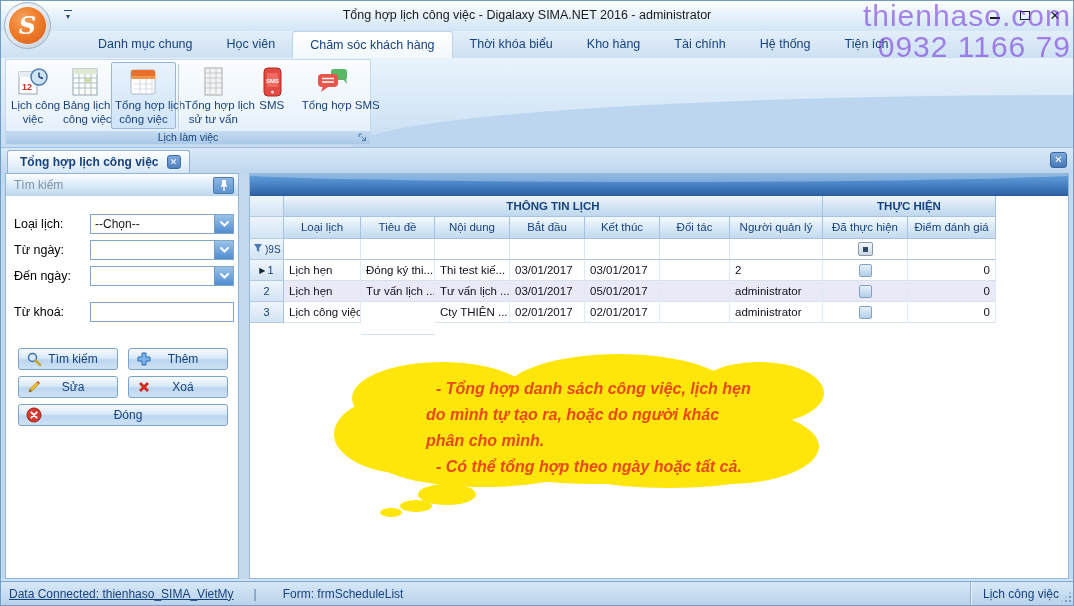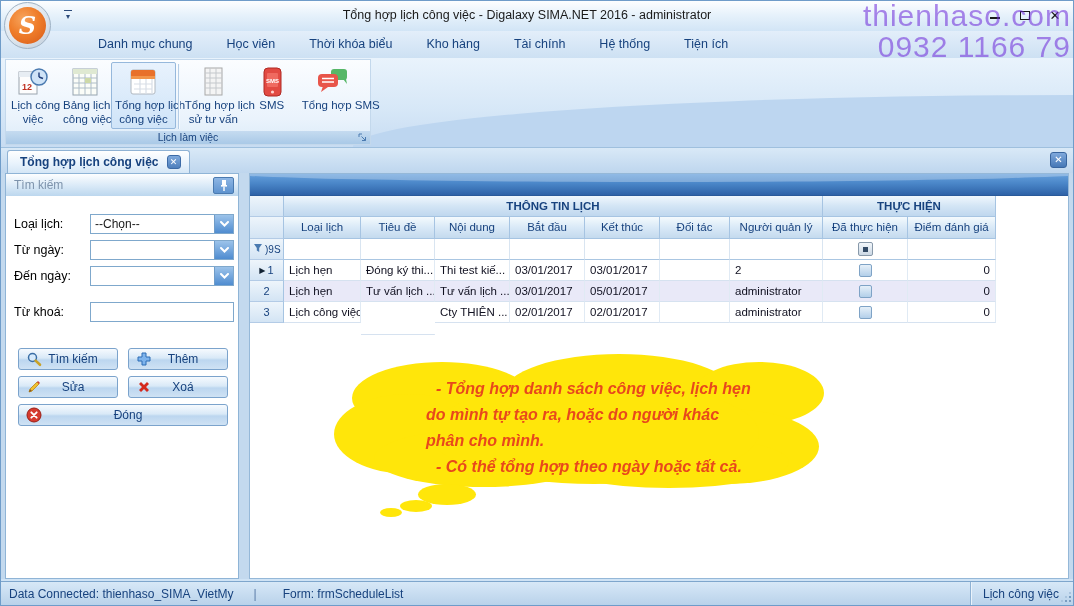--- a/index.html
+++ b/index.html
@@ -149,21 +149,21 @@
   .d3{left:46px;top:154px;width:22px;height:9px;}
   .bubble-text{ position:absolute; left:92px; top:22px; width:392px;
     font-size:16px; line-height:26px; font-style:italic; font-weight:bold; color:#e8481c;}
   .bline.ind{ padding-left:10px;}
 
   
   .statusbar{ position:absolute; left:0; top:580px; width:100%; height:24px;
     background:linear-gradient(180deg,#d7e8f7,#b9d2ea); border-top:1px solid #7ea6cc;
     display:flex; align-items:center; font-size:12px; color:#17427e;}
   .sb-left{ display:flex; align-items:center; padding-left:8px; gap:0; flex:1;}
-  .sb-conn{ white-space:nowrap;} .sb-sep{ margin:0 26px 0 20px; color:#5b7da8;}
+  .sb-conn{ white-space:nowrap;text-decoration:underline;} .sb-sep{ margin:0 26px 0 20px; color:#5b7da8;}
   .sb-right{ border-left:1px solid #8fb2d4; box-shadow:inset 1px 0 0 #eaf3fb;
     height:100%; display:flex; align-items:center; padding:0 14px 0 12px; white-space:nowrap;}
   .grip{ position:absolute; right:2px; bottom:3px; width:11px; height:11px;}
   .grip::before{ content:""; position:absolute; right:0; bottom:0; width:2px; height:2px; background:#7a9cc0;
     box-shadow:-4px 0 0 #7a9cc0,0 -4px 0 #7a9cc0,-8px 0 0 #a9c4de,-4px -4px 0 #a9c4de,0 -8px 0 #a9c4de;}
   .bottom-edge{ position:absolute; left:0; top:604px; width:100%; height:2px; background:#8fb4d8;}
 </style>
 </head>
 <body>
 
@@ -184,20 +184,21 @@
   </div>
   <div class="logo">
       <div class="logo-inner">S</div>
     </div>
   <div class="wm wm1">thienhaso.com</div>
   <div class="wm wm2">0932 1166 79</div>
 
   <div class="ribbon-tabs" id="ribbon-tabs">
       <div class="rtab">Danh mục chung</div>
       <div class="rtab">Học viên</div>
+      <div class="rtab active">Chăm sóc khách hàng</div>
       <div class="rtab">Thời khóa biểu</div>
       <div class="rtab">Kho hàng</div>
       <div class="rtab">Tài chính</div>
       <div class="rtab">Hệ thống</div>
       <div class="rtab">Tiện ích</div>
     </div>
 
   <div class="ribbon-body">
     <div class="swoosh"></div>
     <div class="rgroup">

